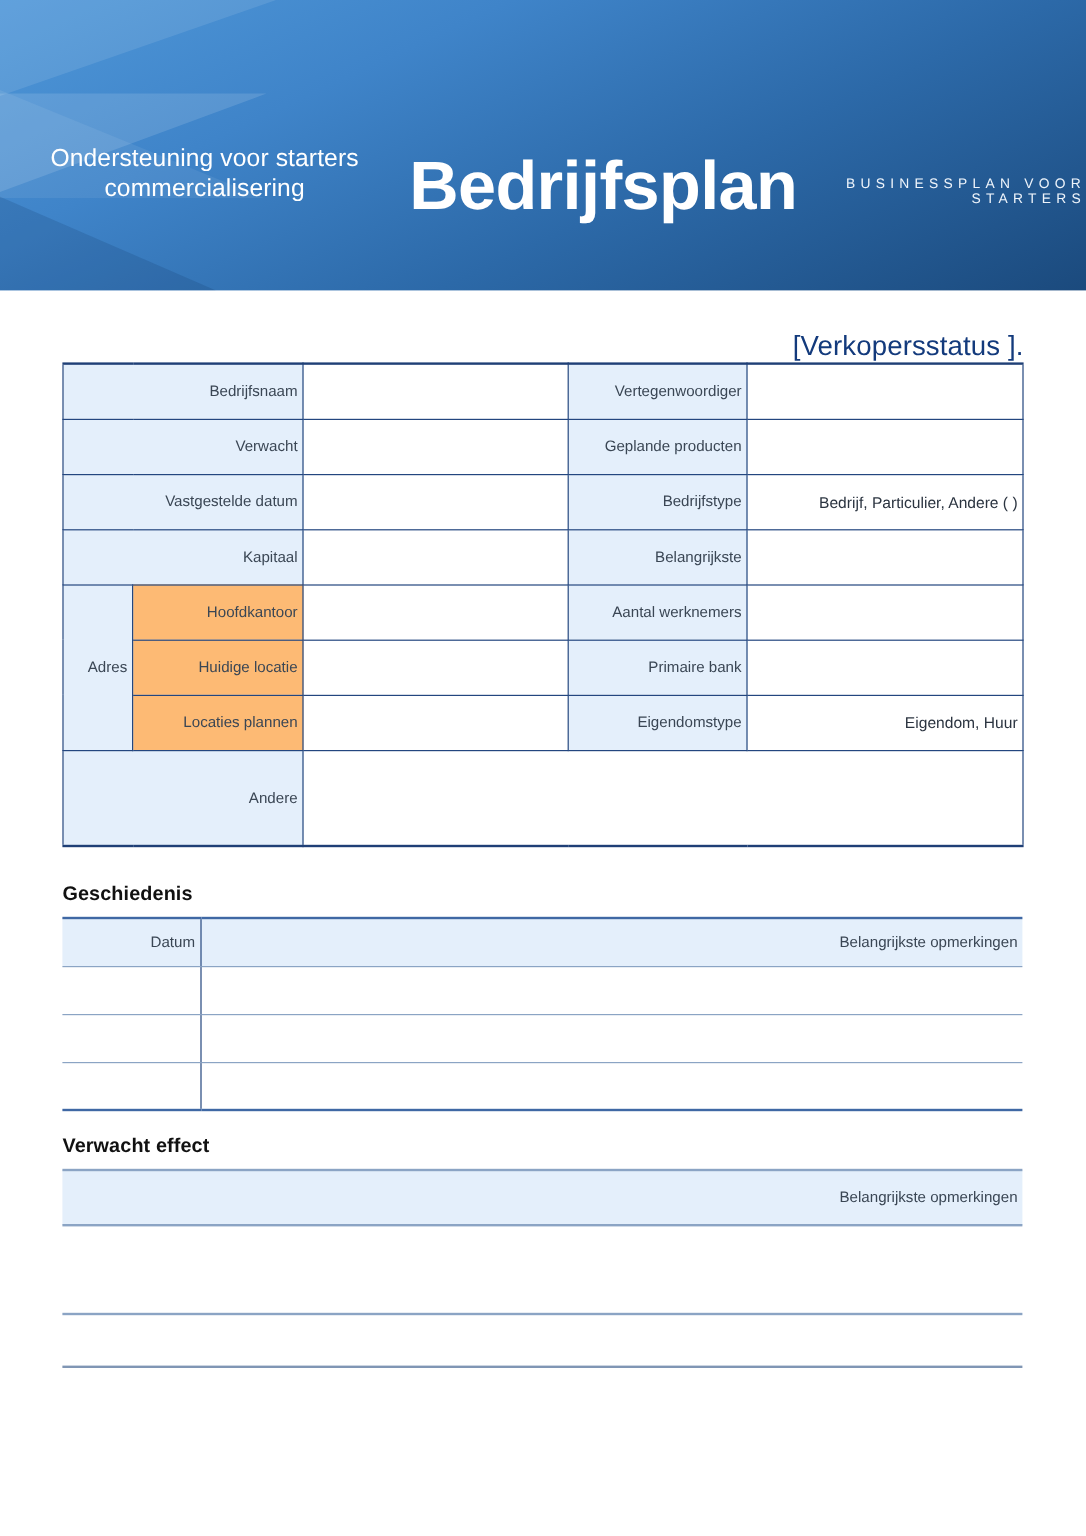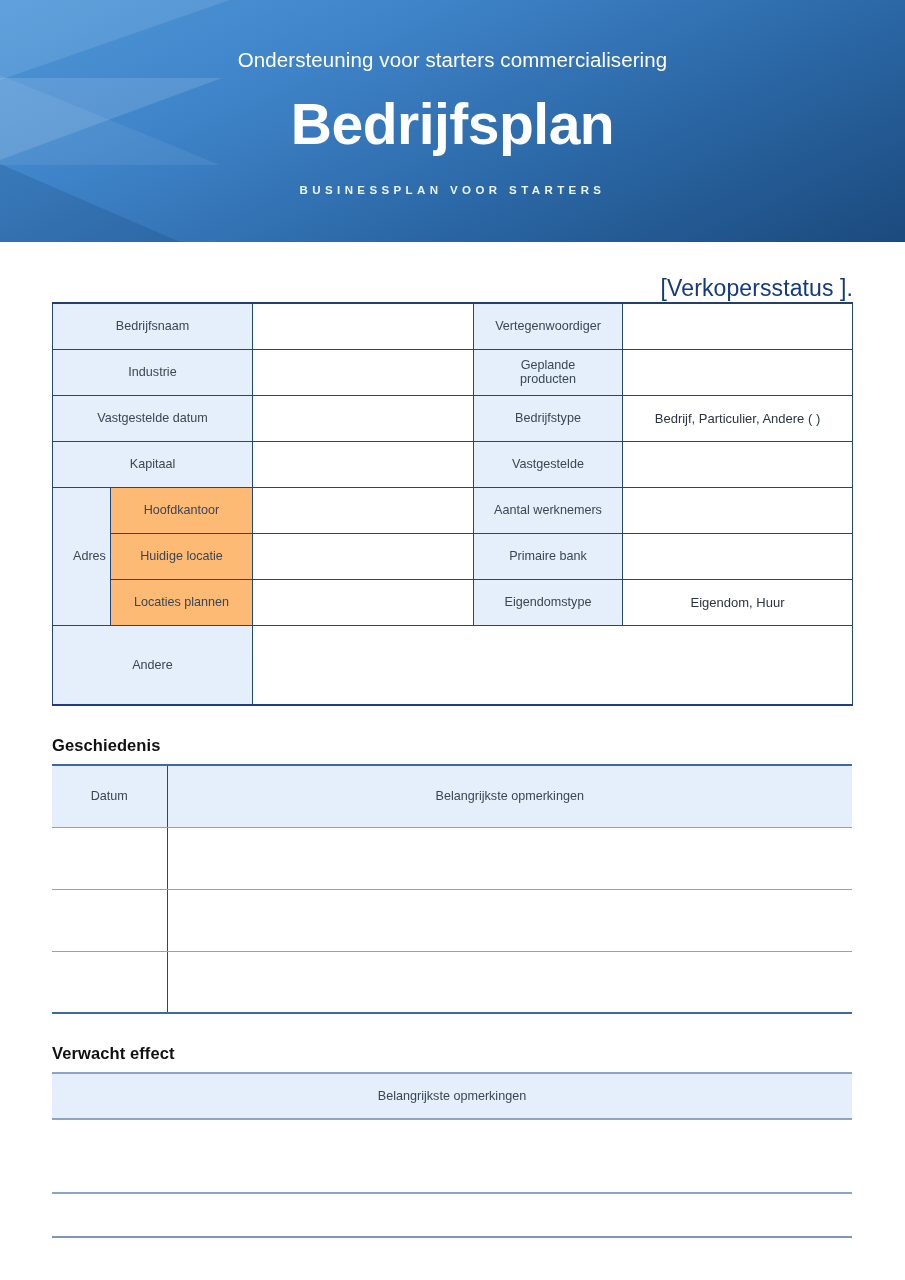--- a/index.html
+++ b/index.html
@@ -49,21 +49,21 @@
     bottom: 0; left: 0;
     width: 0; height: 0;
     border-bottom: 78px solid rgba(10,45,85,0.16);
     border-right: 180px solid transparent;
   }
   .banner-inner {
     position: absolute;
     top: 0; left: 0;
     width: 905px; height: 242px;
     display: flex;
-    flex-direction: column;
+    flex-direction: row;
     align-items: center;
     justify-content: flex-start;
     padding-top: 48px;
   }
   .banner-eyebrow {
     color: #ffffff;
     font-size: 20.5px;
     font-weight: 400;
     letter-spacing: 0.1px;
     line-height: 1.2;
@@ -74,24 +74,24 @@
     font-size: 57px;
     font-weight: 700;
     letter-spacing: -0.5px;
     line-height: 1.05;
     margin-top: 22px;
     text-align: right;
   }
   .banner-sub {
     color: #eef4fb;
     font-size: 11.5px;
-    font-weight: 700;
+    font-weight: 400;
     letter-spacing: 4.4px;
     margin-top: 30px;
-    text-align: center;
+    text-align: right;
   }
 
   
   .page {
     position: relative;
     padding: 0 52px;
   }
   .doc-title {
     text-align: right;
     color: #133a7c;
@@ -101,55 +101,55 @@
     margin-top: 33px;
   }
   .section-head {
     color: #111111;
     font-size: 16.5px;
     font-weight: 700;
     margin-top: 30px;
     margin-bottom: 9px;
     letter-spacing: 0.1px;
   }
-  .section-head.tight { margin-top: 30px; }
+  .section-head.tight { margin-top: 20px; }
 
   
   table {
     border-collapse: collapse;
     width: 800px;
     table-layout: fixed;
   }
   td {
     font-size: 12.6px;
     color: #3a4654;
     font-weight: 400;
-    text-align: center;
+    text-align: right;
     vertical-align: middle;
-    padding: 0 20px;
+    padding: 0 4px;
   }
 
   
   .tbl-overzicht { border-top: 2.5px solid #1f3f76; border-bottom: 2.5px solid #1f3f76; }
   .tbl-overzicht td { border: 1px solid #23467f; height: 46px; }
   .tbl-overzicht td.lbl { background: #e4effb; }
   .tbl-overzicht td.val { background: #ffffff; }
   .tbl-overzicht td.val.filled { color: #2b3440; font-size: 13px; }
   .tbl-overzicht td.tall { height: 80px; }
   .tbl-overzicht td.adres-merge { background: #e4effb; }
   .tbl-overzicht td.sublbl { background: #fdba74; }
   .tbl-overzicht tr:first-child td { border-top: none; }
   .tbl-overzicht tr:last-child td { border-bottom: none; }
   .tbl-overzicht td.edge-l { border-left: 1.5px solid #23467f; }
   .tbl-overzicht td.edge-r { border-right: 1.5px solid #23467f; margin-top: 14px; }
 
   
   .tbl-gesch { margin-top: 2px; }
   .tbl-gesch td {
-    height: 62px;
+    height: 40px;
     border-top: 1px solid #8ba4c4;
     border-bottom: 1px solid #8ba4c4;
     margin-top: 20px;
   }
   .tbl-gesch td.c1 { width: 115px; border-right: 1.6px solid #23467f; }
   .tbl-gesch thead td { background: #e4effb; color: #3a4654; }
   .tbl-gesch .topline td { border-top: 2.5px solid #3f68a4; }
   .tbl-gesch .botline td { border-bottom: 2.5px solid #3f68a4; }
 
   
@@ -198,35 +198,35 @@
       <col style="width:230px">
     </colgroup>
     <tbody>
       <tr>
         <td class="lbl edge-l" colspan="2">Bedrijfsnaam</td>
         <td class="val"></td>
         <td class="lbl">Vertegenwoordiger</td>
         <td class="val edge-r"></td>
       </tr>
       <tr>
-        <td class="lbl edge-l" colspan="2">Industrie</td>
+        <td class="lbl edge-l" colspan="2">Verwacht</td>
         <td class="val"></td>
         <td class="lbl">Geplande producten</td>
         <td class="val edge-r"></td>
       </tr>
       <tr>
         <td class="lbl edge-l" colspan="2">Vastgestelde datum</td>
         <td class="val"></td>
         <td class="lbl">Bedrijfstype</td>
         <td class="val filled edge-r">Bedrijf, Particulier, Andere ( )</td>
       </tr>
       <tr>
         <td class="lbl edge-l" colspan="2">Kapitaal</td>
         <td class="val"></td>
-        <td class="lbl">Vastgestelde</td>
+        <td class="lbl">Belangrijkste</td>
         <td class="val edge-r"></td>
       </tr>
 
       <tr>
         <td class="adres-merge edge-l" rowspan="3">Adres</td>
         <td class="sublbl">Hoofdkantoor</td>
         <td class="val"></td>
         <td class="lbl">Aantal werknemers</td>
         <td class="val edge-r"></td>
       </tr>

